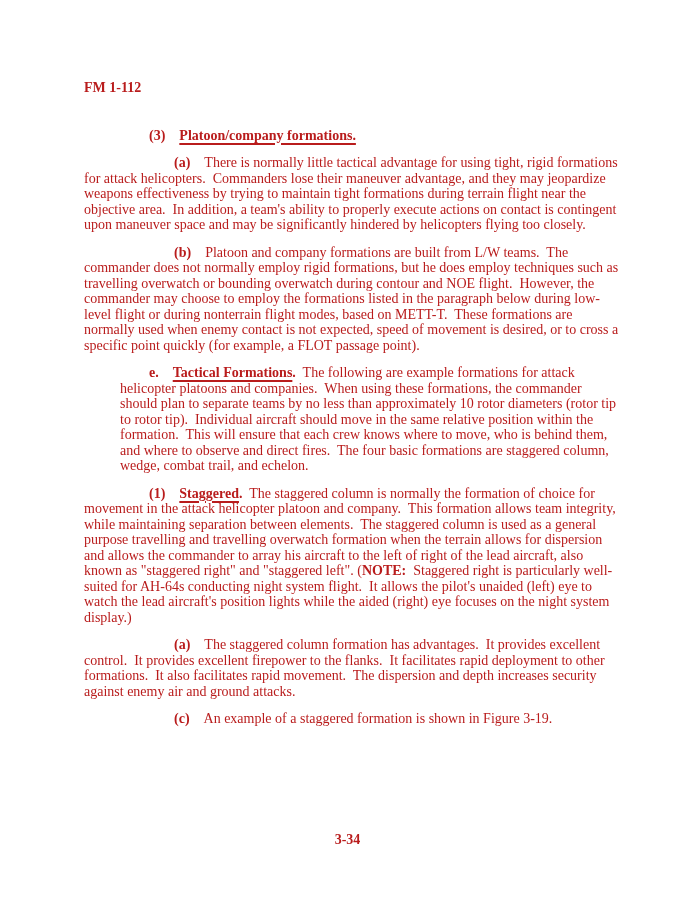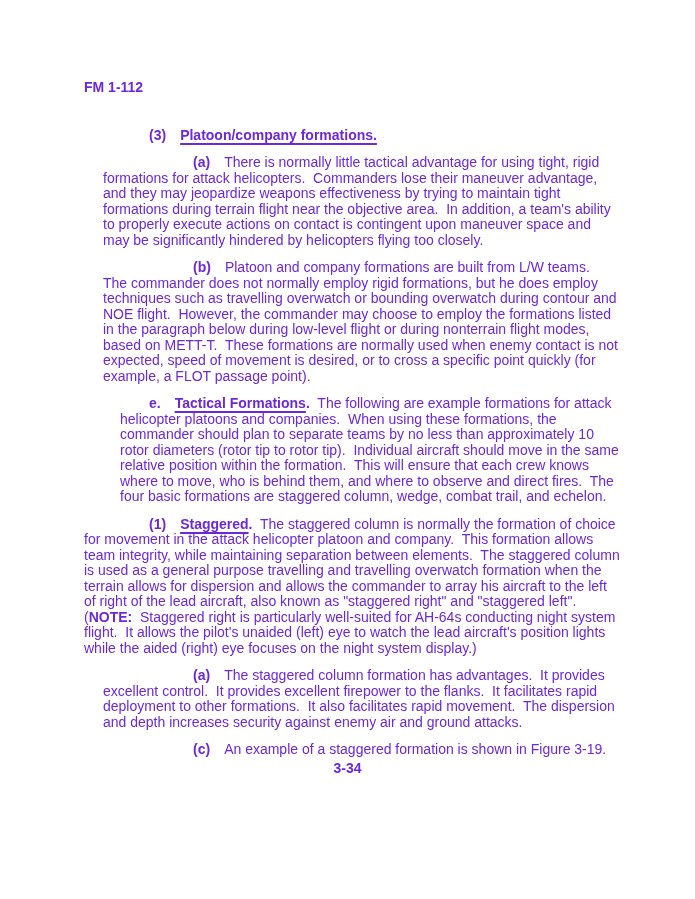--- a/index.html
+++ b/index.html
@@ -5,22 +5,22 @@
   html, body {
     margin: 0;
     padding: 0;
     background: #ffffff;
   }
   .page {
     position: relative;
     width: 695px;
     height: 899px;
     background: #ffffff;
-    color: #6d28d9;
-    font-family: Liberation Sans, sans-serif;
+    color: #b91c1c;
+    font-family: Liberation Serif, serif;
     font-size: 14px;
     overflow: hidden;
     border-radius: 23px;
   }
   .body-col {
     position: absolute;
     left: 84px;
     top: 80px;
     width: 536px;
   }
@@ -29,42 +29,42 @@
     margin: 0 0 13px 0;
     line-height: 15.5px;
   }
   .para {
     margin: 0 0 12px 0;
     line-height: 15.5px;
     white-space: pre-wrap;
     text-align: left;
   }
   .ind-h3  { text-indent: 65px; margin-top: 32px; }
-  .ind-sub { text-indent: 90px; margin-left: 19px; }
+  .ind-sub { text-indent: 90px; }
   .ind-e   { text-indent: 29px; margin-left: 36px; }
   .ind-1   { text-indent: 65px; }
   .lbl {
     font-weight: bold;
     margin-right: 14px;
   }
   .b { font-weight: bold; }
   .title-ul {
     font-weight: bold;
     text-decoration: underline;
     text-decoration-thickness: 1.5px;
     text-underline-offset: 2.5px;
   }
   sup.c2 {
     font-size: 9px;
     line-height: 0;
     vertical-align: super;
   }
   .footer {
     position: absolute;
-    top: 761px;
+    top: 832px;
     left: 0;
     width: 100%;
     text-align: center;
     font-weight: bold;
     line-height: 15.5px;
   }
 </style>
 </head>
 <body>
 

